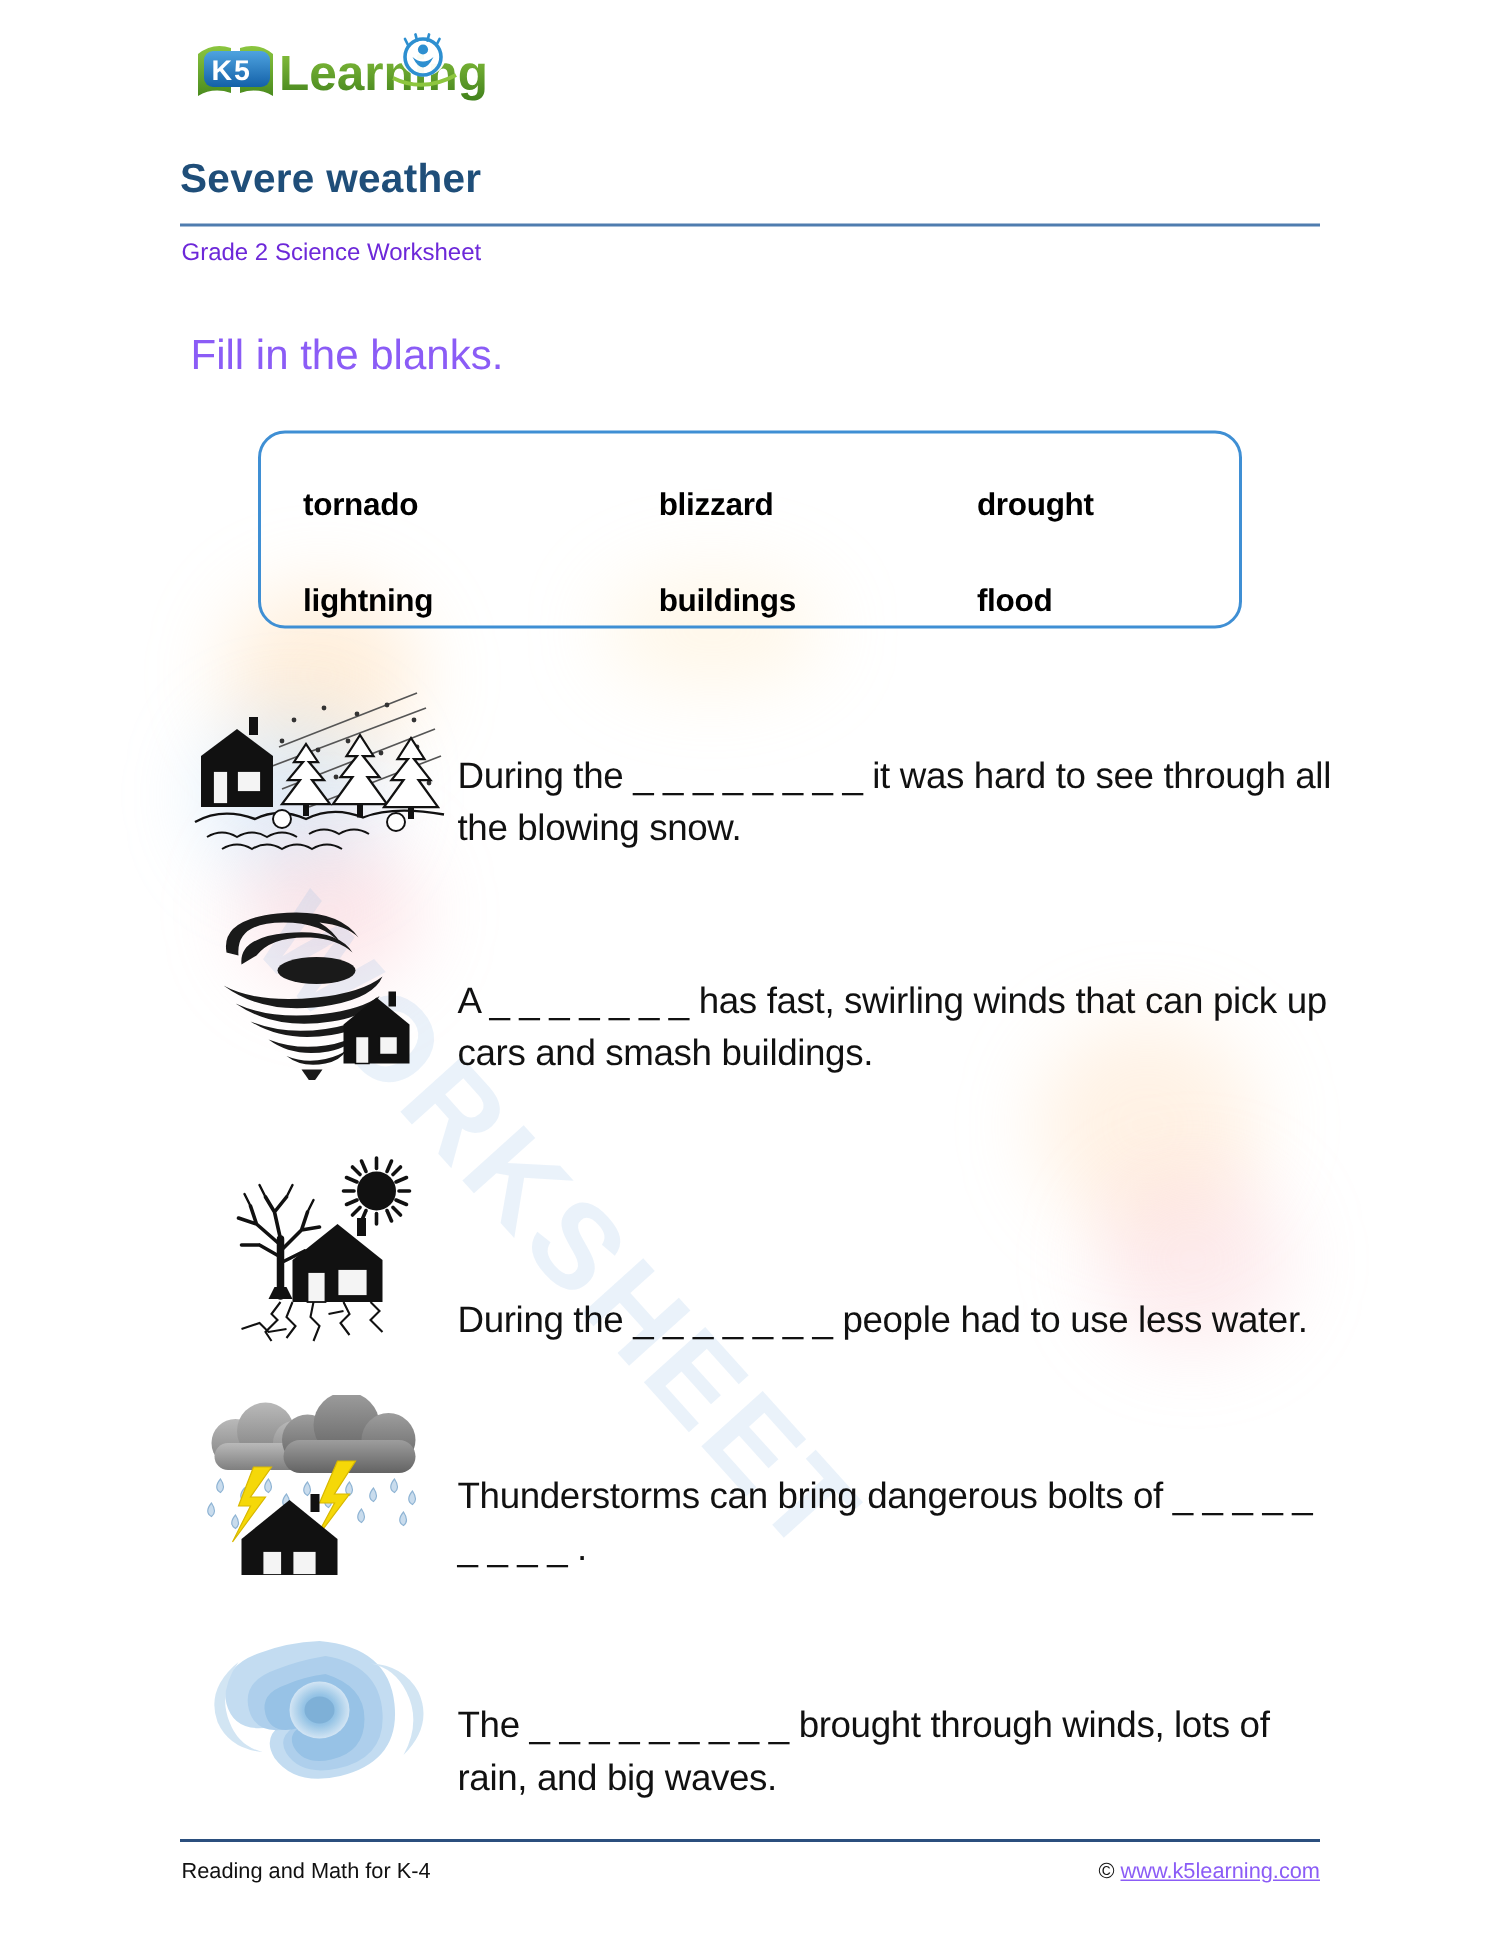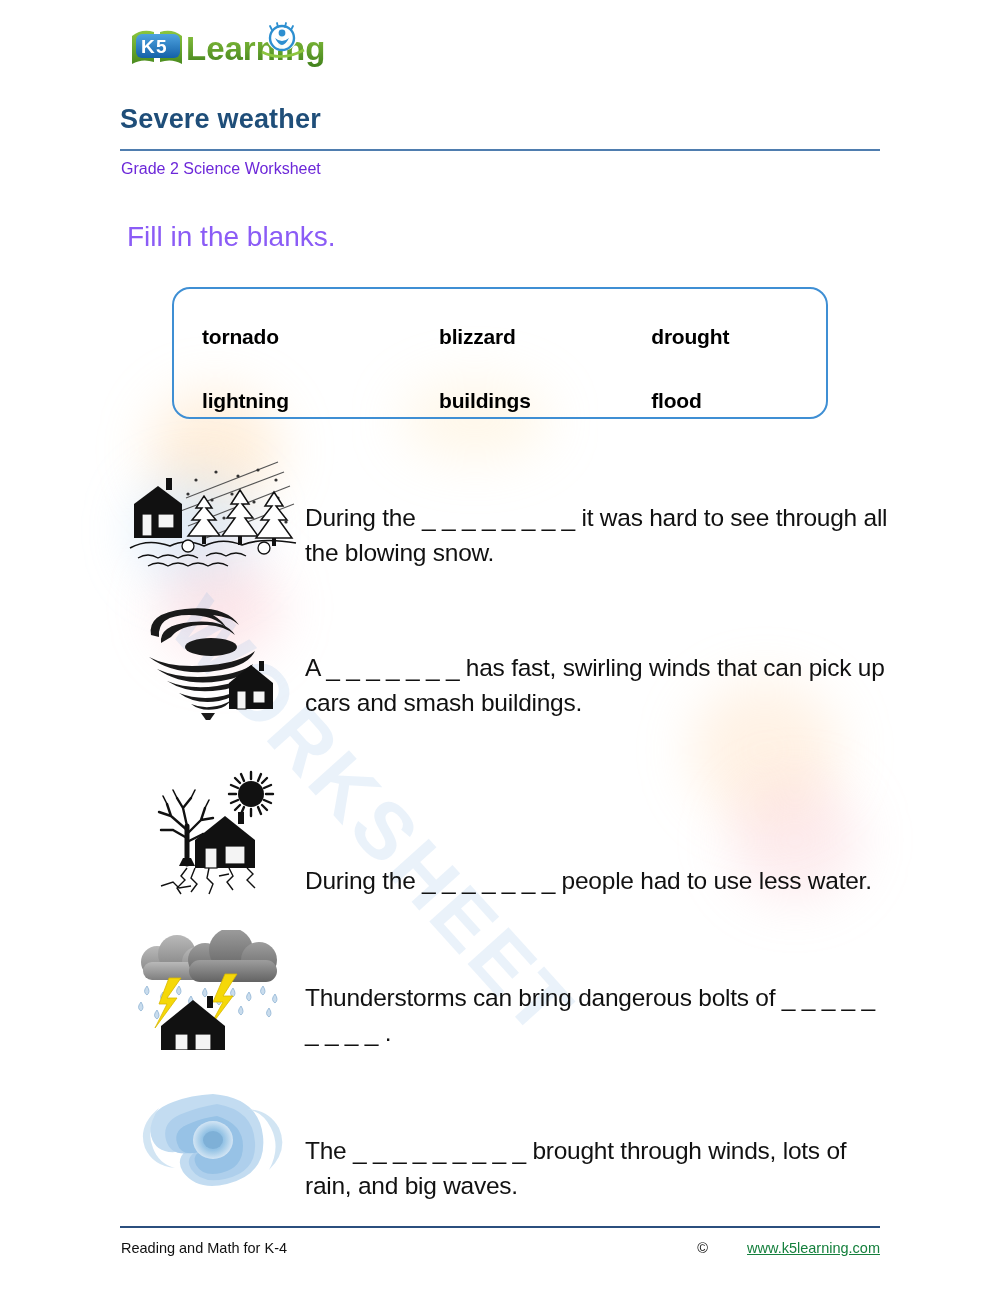--- a/index.html
+++ b/index.html
@@ -180,23 +180,22 @@
   }
   .footer-right {
     position: absolute;
     right: 120px;
     top: 1240px;
     font-size: 14.5px;
     color: #111111;
     white-space: nowrap;
   }
   .footer-right .link {
-    color: #15803d;
+    color: #8b5cf6;
     text-decoration: underline;
-    margin-left: 35px;
   }
 </style>
 </head>
 <body>
 
 <div class="page">
 
   <div class="watermark">
     <div class="wm-blob b1"></div>
     <div class="wm-blob b2"></div>

